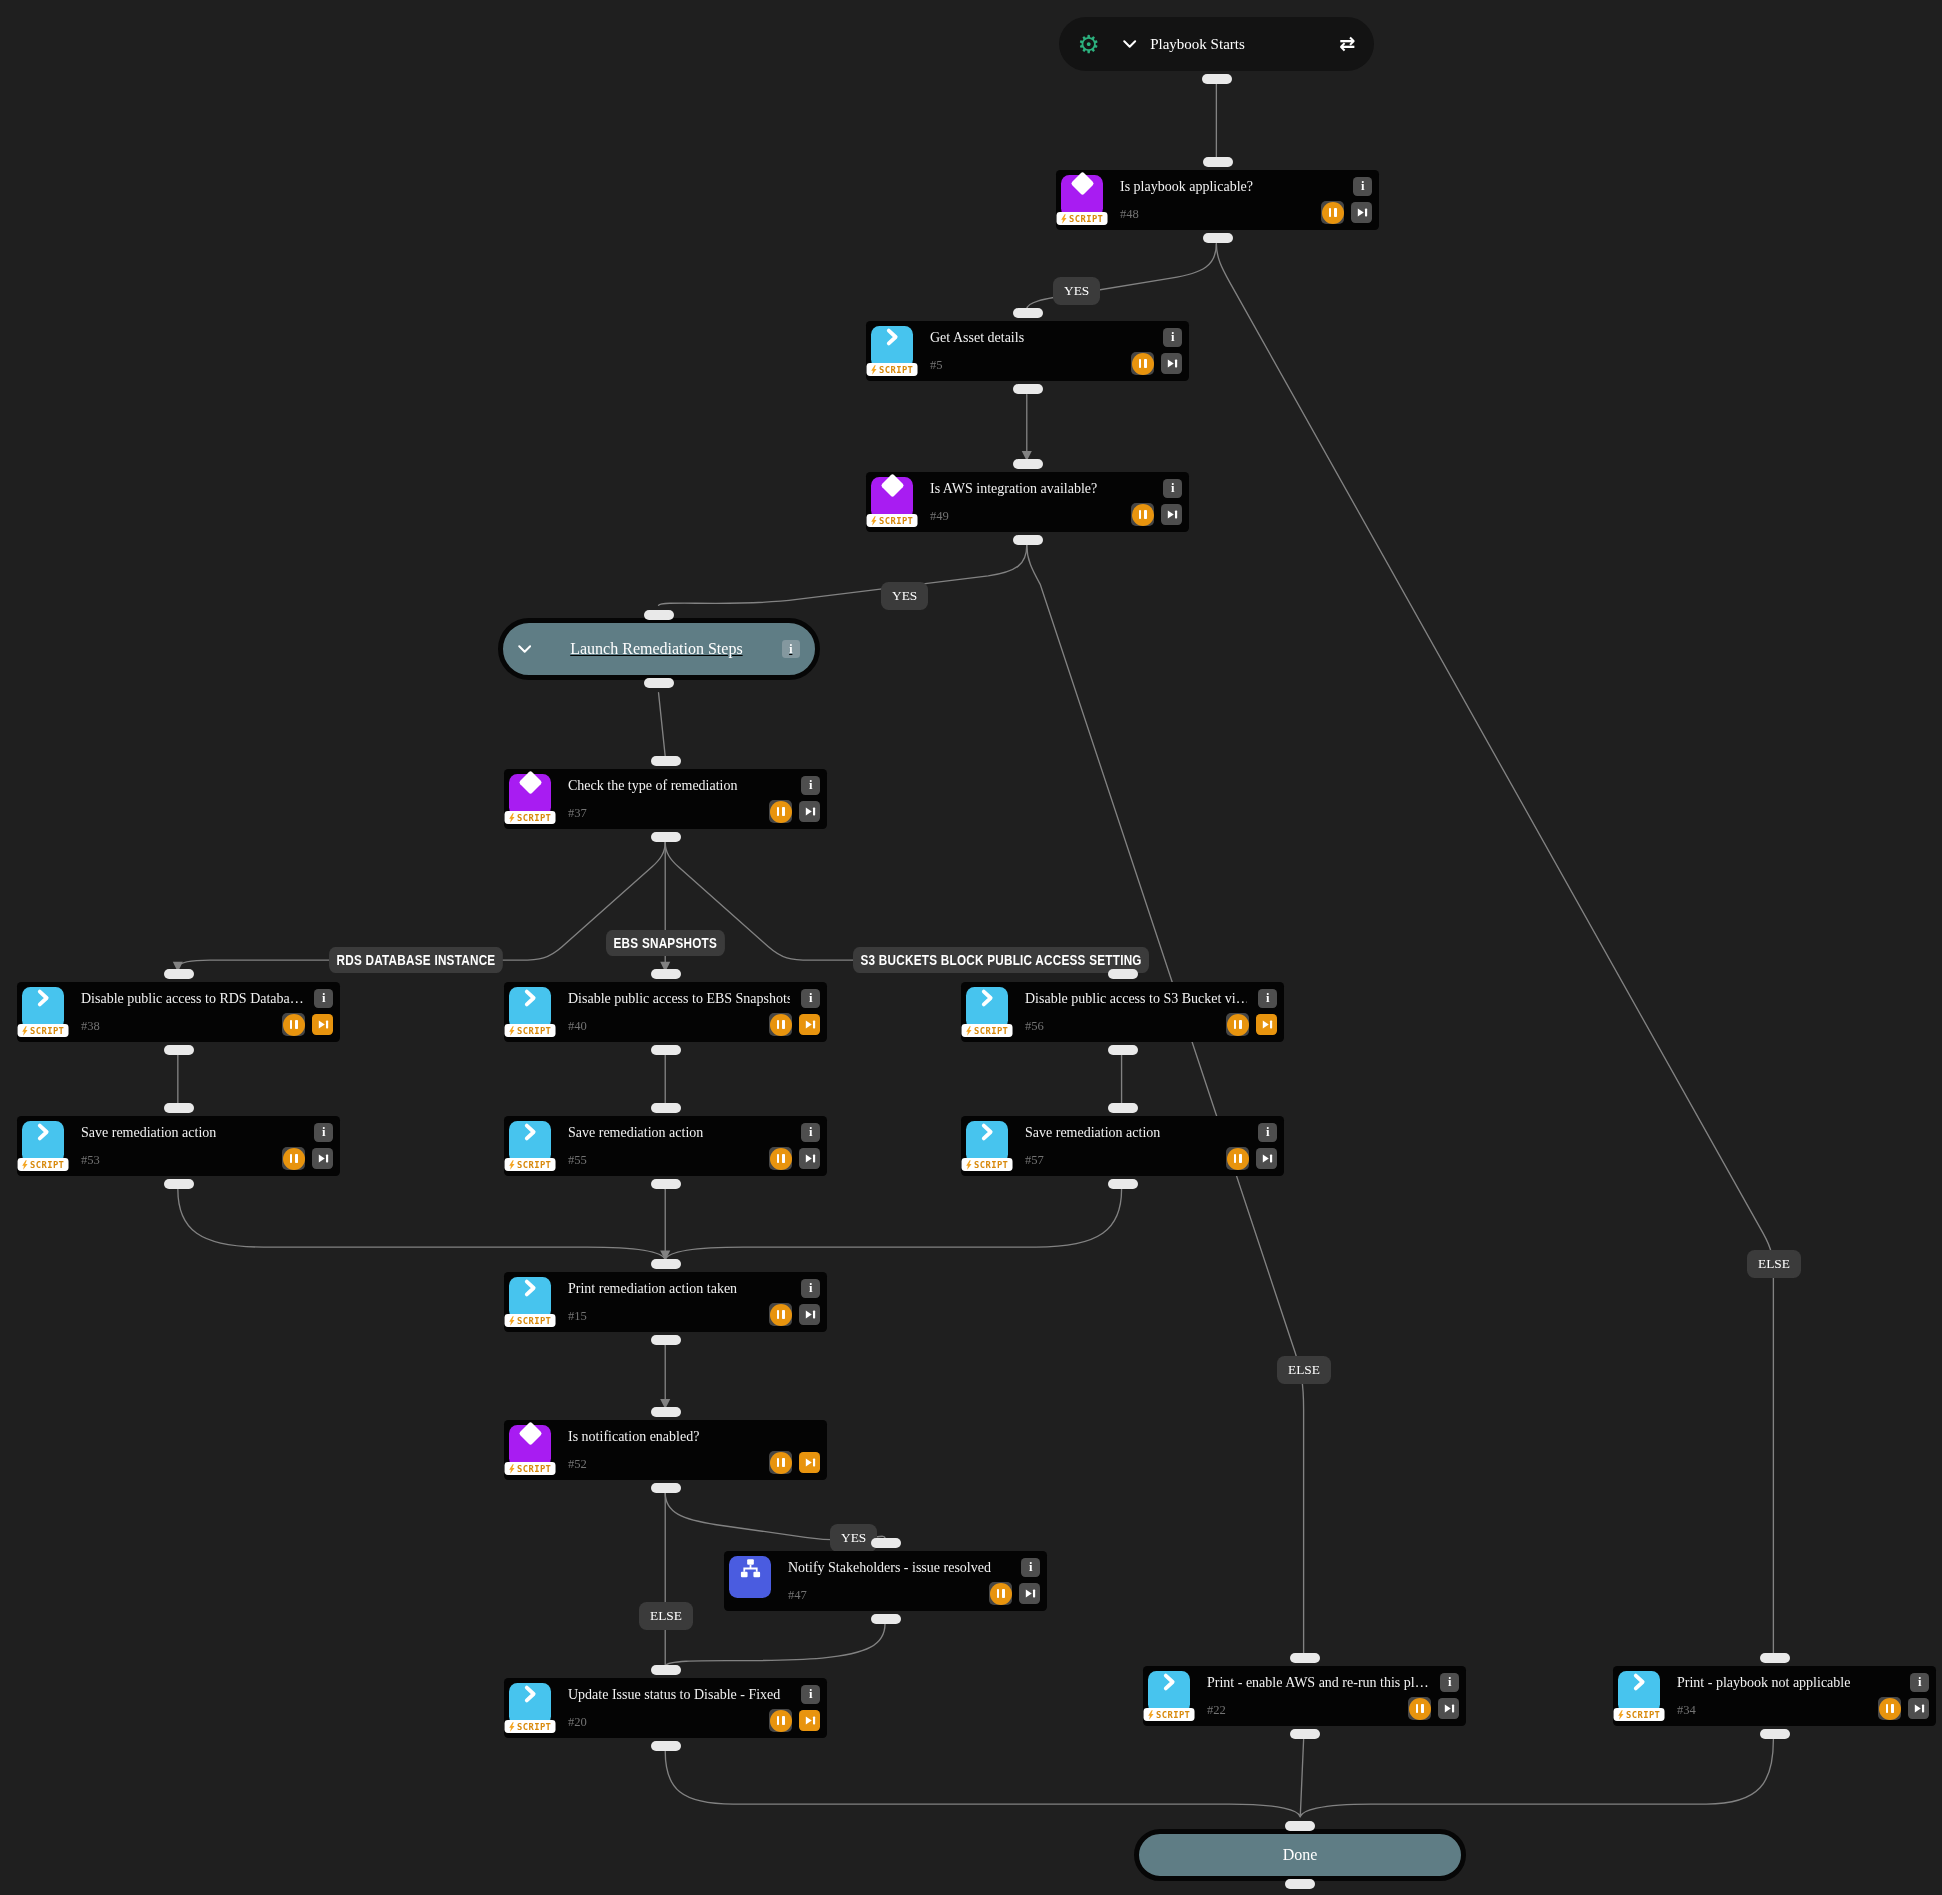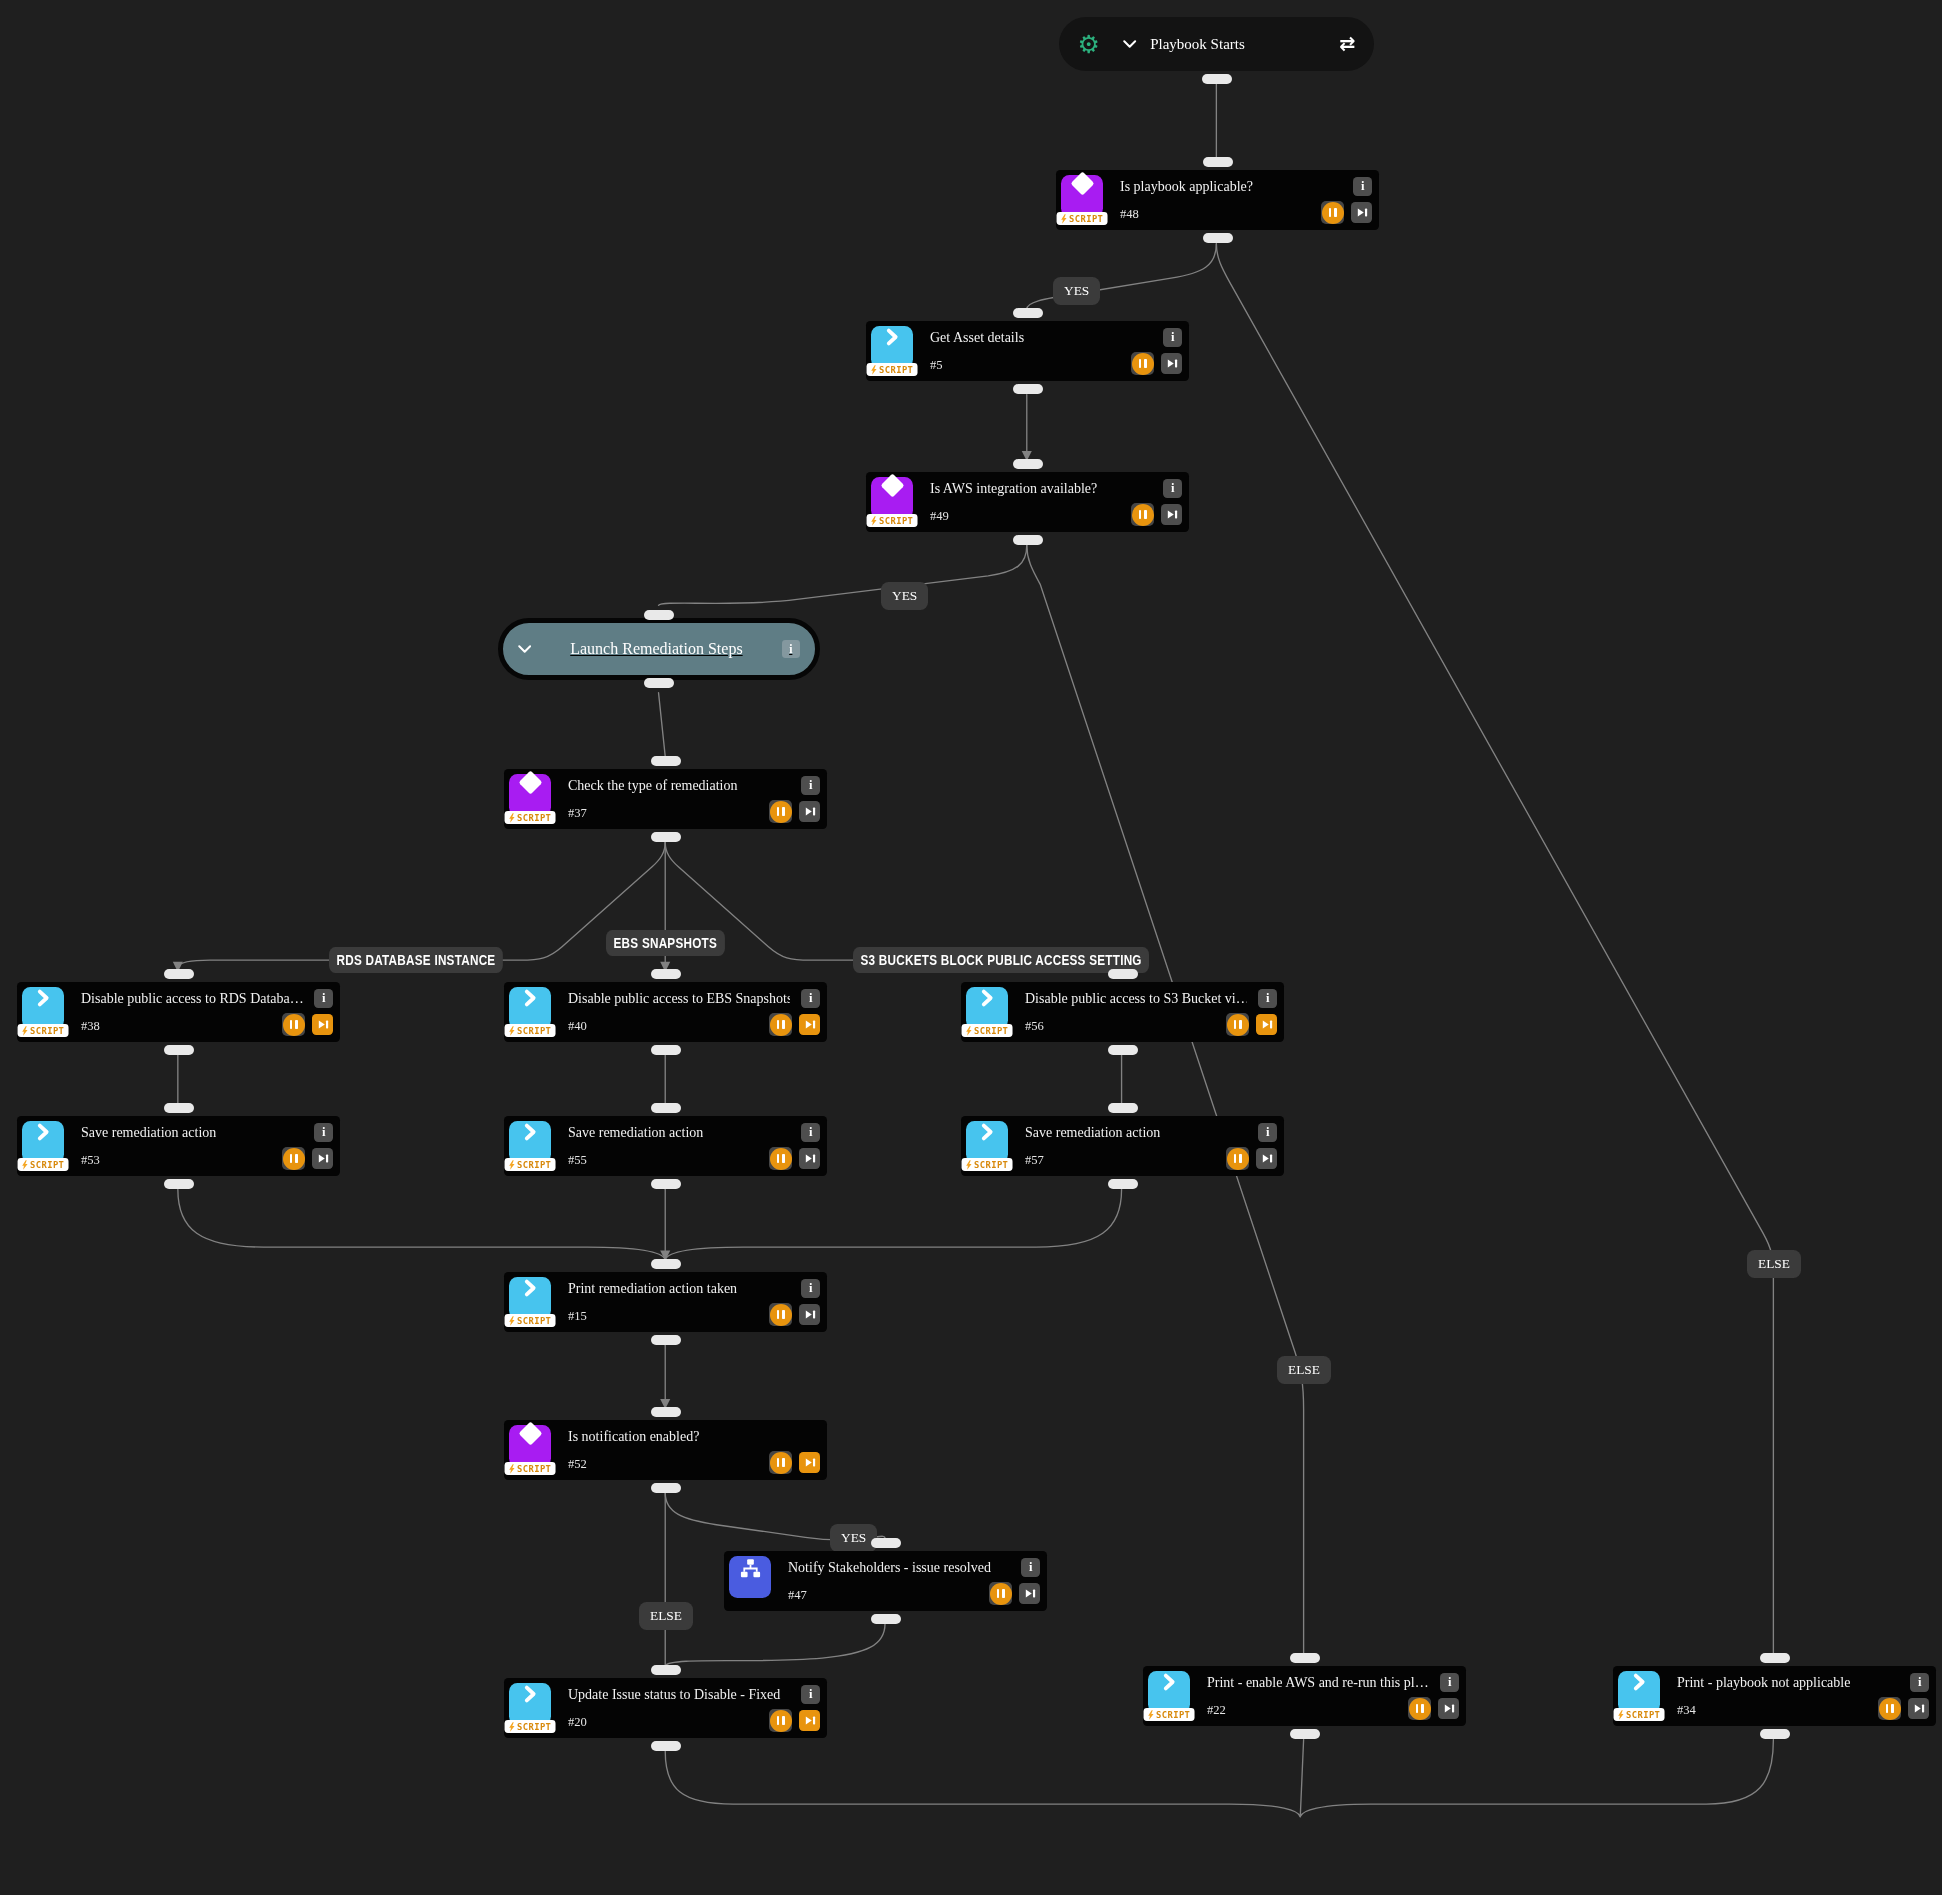--- a/index.html
+++ b/index.html
@@ -27,21 +27,21 @@
   .node.script .icon{background:var(--script-icon,#47c4ee);}
   .node.script .chev{display:block;width:22px;height:22px;}
   .node.notify .icon{background:var(--notify-icon,#4a5ce0);}
   .node.notify .org{display:block;width:25px;height:25px;}
   .badge{position:absolute;left:50%;transform:translateX(-50%);bottom:-8.4px;background:#fff;border-radius:3.4px;
          padding:1.7px 4.2px;display:flex;align-items:center;gap:1.7px;white-space:nowrap;}
   .badge-text{font:700 8.8px "DejaVu Sans Mono",monospace;color:#d8890b;letter-spacing:0.4px;}
   .bolt{width:6.7px;height:10px;fill:#f5a623;}
   .title{position:absolute;left:64px;top:9.2px;right:37px;font-size:14px;color:#f2f2f2;
          white-space:nowrap;overflow:hidden;}
-  .num{position:absolute;left:64px;bottom:8.4px;font-size:12.6px;color:#e5e5e5;}
+  .num{position:absolute;left:64px;bottom:8.4px;font-size:12.6px;color:#737373;}
   .btn{position:absolute;border-radius:4.2px;background:#4e4e4e;display:flex;align-items:center;justify-content:center;cursor:pointer;}
   .btn.info{top:6.7px;right:6.7px;width:19.3px;height:19.3px;color:#fff;font:700 12.6px "Liberation Serif",serif;}
   .btn.pause{bottom:5.9px;right:35px;width:22.7px;height:22.7px;border-radius:5px;background:#464646;}
   .disc{width:22px;height:22px;border-radius:50%;background:var(--accent-orange,#e8940e);
         display:flex;align-items:center;justify-content:center;gap:2.5px;}
   .disc .bar{display:block;width:2.7px;height:9.2px;background:#fff;border-radius:0.8px;}
   .btn.skip{bottom:6.7px;right:6.7px;width:21px;height:21px;}
   .btn.skip svg{width:12.6px;height:11px;fill:#fff;}
   .btn.skip.active{background:var(--accent-orange,#e8940e);}
   
@@ -111,20 +111,25 @@
   <div class="pill" id="launch-pill">
     <div class="nub top"></div>
     <svg class="chev-down" viewBox="0 0 16 10">
         <polyline points="1.5,1.5 8,8 14.5,1.5"></polyline>
       </svg>
     <span class="pill-title">Launch Remediation Steps</span>
     <span class="pill-info">i</span>
     <div class="nub bottom"></div>
   </div>
 
+  <div class="pill" id="done-pill">
+    <div class="nub top"></div>
+    <span class="pill-title">Done</span>
+    <div class="nub bottom"></div>
+  </div>
 
 <div class="node condition" style="left: 1056px; top: 170px;">
     <div class="nub top"></div>
     <div class="nub bottom"></div>
     <div class="icon">
       <span class="glyph diamond"></span>
 
       <span class="badge">
         <svg class="bolt" viewBox="0 0 10 14">
           <path d="M6.2 0 L1 8 L3.6 8 L2.4 14 L9 5.5 L5.6 5.5 L7.8 0 Z"></path>

